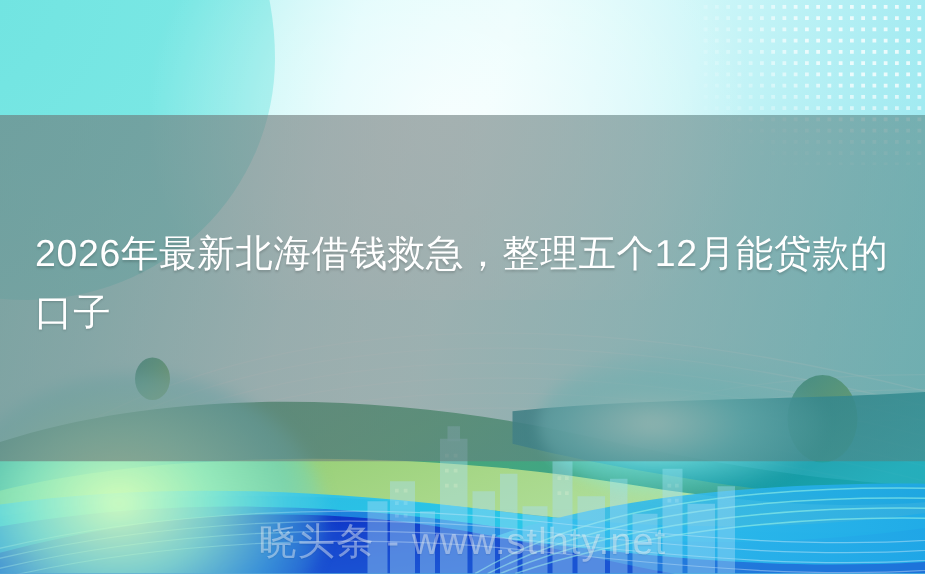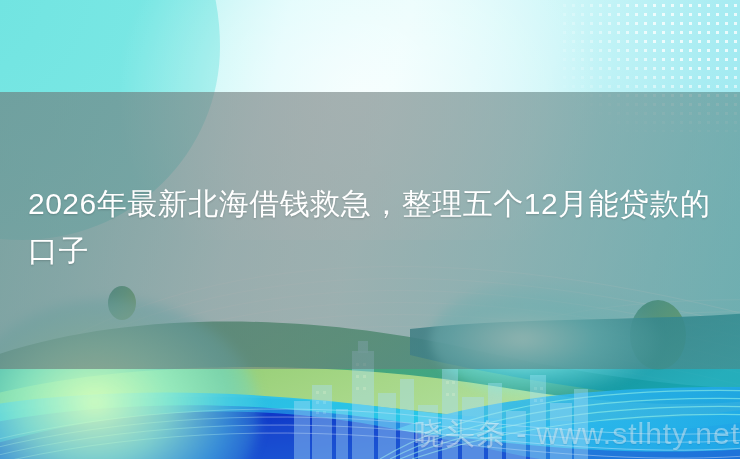--- a/index.html
+++ b/index.html
@@ -148,21 +148,21 @@
     padding: 0 28px;
     box-sizing: border-box;
     white-space: pre-wrap;
   }
   
   #watermark {
     position: absolute;
     left: 0;
     bottom: 6px;
     width: 740px;
-    text-align: right;
+    text-align: center;
     font-size: 30px;
     line-height: 38px;
     color: rgba(255,255,255,0.42);
     letter-spacing: 1px;
     text-shadow: 0 1px 1px rgba(0,60,110,0.12);
     white-space: nowrap;
   }
 </style>
 </head>
 <body>

